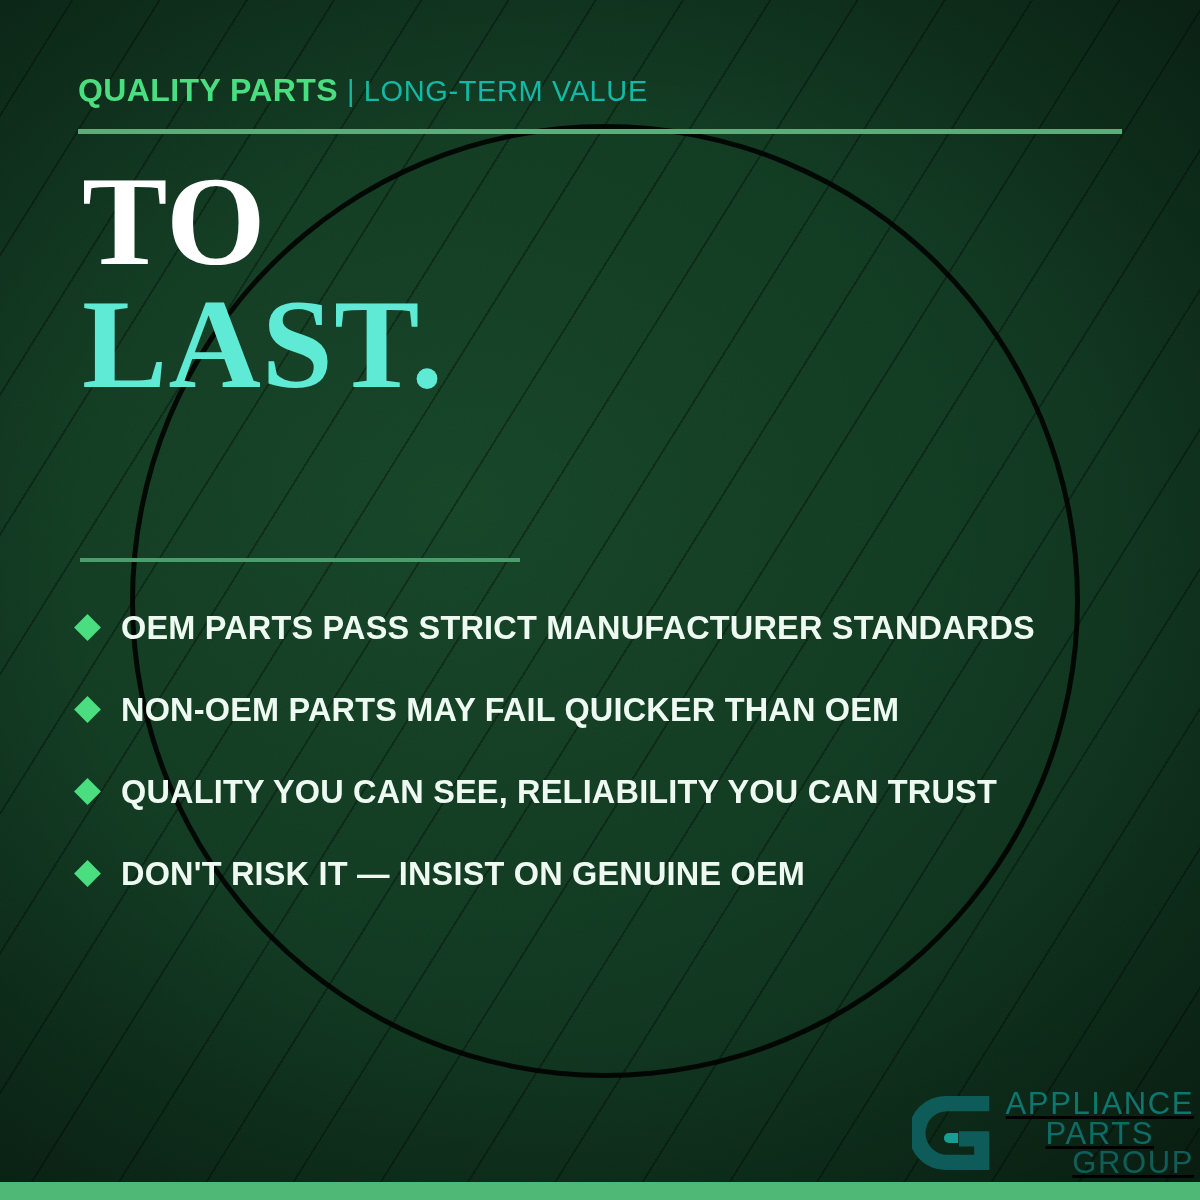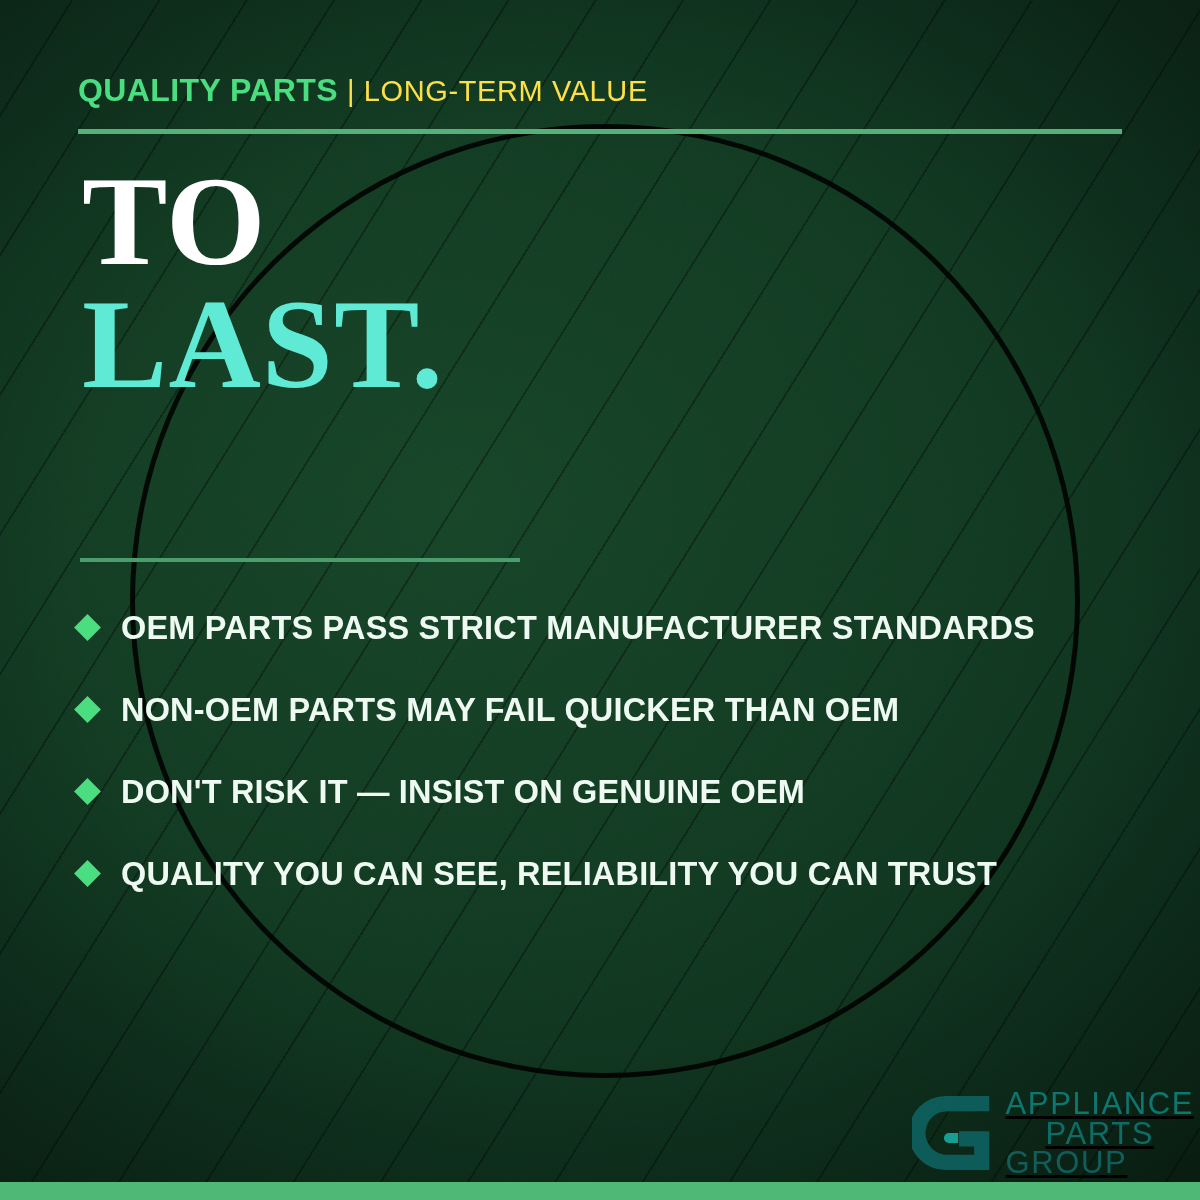--- a/index.html
+++ b/index.html
@@ -74,21 +74,21 @@
   }
   .eyebrow-strong {
     font-size: 32px;
     font-weight: 700;
     color: #4ade80;
     letter-spacing: 0.4px;
   }
   .eyebrow-light {
     font-size: 29px;
     font-weight: 400;
-    color: #fde047;
+    color: #14b8a6;
     letter-spacing: 0.6px;
     margin-left: 9px;
   }
 
   .rule-top {
     position: absolute;
     left: 78px;
     top: 129px;
     width: 1044px;
     height: 5px;
@@ -168,21 +168,21 @@
     padding-top: 2px;
   }
   .logo-words div {
     font-size: 31px;
     font-weight: 400;
     letter-spacing: 1.6px;
     color: #0f6f6b;
   }
   .logo-w1 { color: #0f7a74 !important; }
   .logo-w2 { color: #0f6f6b !important; text-align: center; }
-  .logo-w3 { color: #12605e !important; }
+  .logo-w3 { color: #12605e !important; text-align: right; }
 
   .bottom-bar {
     position: absolute;
     left: 0;
     bottom: 0;
     width: 1200px;
     height: 18px;
     background: #4fb877;
   }
 </style>
@@ -226,25 +226,25 @@
       <div class="bullet-row">
         <span class="bullet-diamond"></span>
         <span class="bullet-text">OEM PARTS PASS STRICT MANUFACTURER STANDARDS</span>
       </div>
       <div class="bullet-row">
         <span class="bullet-diamond"></span>
         <span class="bullet-text">NON-OEM PARTS MAY FAIL QUICKER THAN OEM</span>
       </div>
       <div class="bullet-row">
         <span class="bullet-diamond"></span>
+        <span class="bullet-text">QUALITY YOU CAN SEE, RELIABILITY YOU CAN TRUST</span>
+      </div>
+      <div class="bullet-row">
+        <span class="bullet-diamond"></span>
         <span class="bullet-text">DON'T RISK IT — INSIST ON GENUINE OEM</span>
-      </div>
-      <div class="bullet-row">
-        <span class="bullet-diamond"></span>
-        <span class="bullet-text">QUALITY YOU CAN SEE, RELIABILITY YOU CAN TRUST</span>
       </div>
     </div>
 
     <div class="logo">
       <svg class="logo-mark" viewBox="0 0 100 100">
         <path d="M92 6 H40 A34 34 0 0 0 40 94 H92 V48 H56 V66 H74 V76 H42 A26 26 0 0 1 42 24 H92 Z" fill="#0e5f5c"></path>
         <path d="M54 50 A10 10 0 0 0 54 62 Z" fill="#18a39a"></path>
         <path d="M44 50 h11 v12 h-11 a6 6 0 0 1 0 -12 Z" fill="#18a39a"></path>
       </svg>
       <div class="logo-words">

